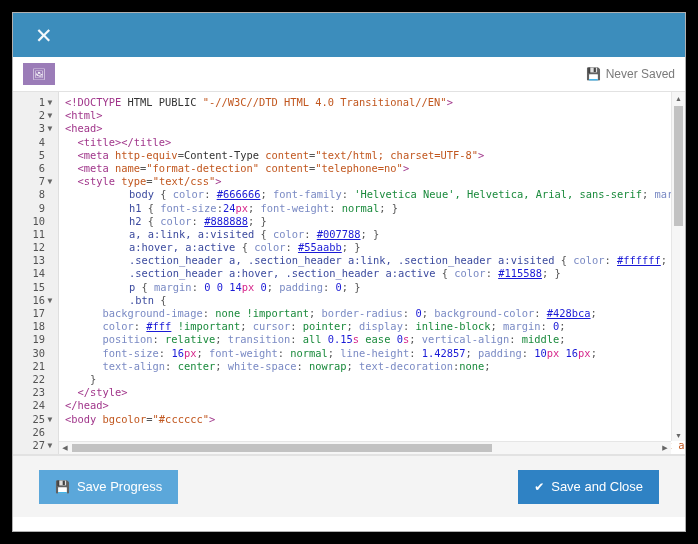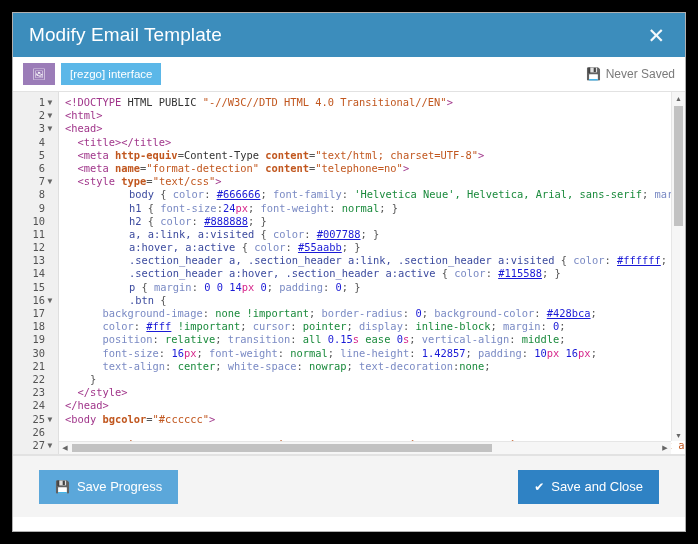--- a/index.html
+++ b/index.html
@@ -145,21 +145,21 @@
   }
   .cl {
     height: 13.2px;
     line-height: 13.2px;
     white-space: pre;
     box-sizing: border-box;
   }
 
   
   .t-tag    { color: #a0358a; }
-  .t-attr   { color: #c1571f; font-weight: bold; }
+  .t-attr   { color: #c1571f; }
   .t-str    { color: #c1571f; }
   .t-plain  { color: #333333; }
   .t-prop   { color: #7a8ac4; margin-top: 36px; }
   .t-val    { color: #1a8a3c; text-align: right; }
   .t-num    { color: #1a1ad6; }
   .t-unit   { color: #d6258a; }
   .t-sel    { color: #3b4a9e; margin-left: 39px; }
   .t-punc   { color: #555555; }
   .t-hex    { color: #1a1ad6; text-decoration: underline; }
 
@@ -238,30 +238,26 @@
   .fbtn .fico { font-size: 12px; line-height: 1; }
   #footer-spacer { flex: 1 1 auto; }
   #modal-bottom-pad { height: 14px; background:#ffffff; flex:none; }
 </style>
 </head>
 <body>
 
 <div id="modal">
 
   <div id="modal-header">
-    <div id="modal-title">Modify Email Template</div>
     <div id="close-btn">✕</div>
   </div>
 
   <div id="toolbar">
     <div class="tool-btn purple">
       <span class="tool-ico">🖼</span>
-    </div>
-    <div class="tool-btn blue">
-      <span>[rezgo] interface</span>
     </div>
     <div id="never-saved">
       <span class="disk">💾</span>
       <span>Never Saved</span>
     </div>
   </div>
 
   <div id="editor-wrap">
     <div id="editor">
       <div id="gutter">

